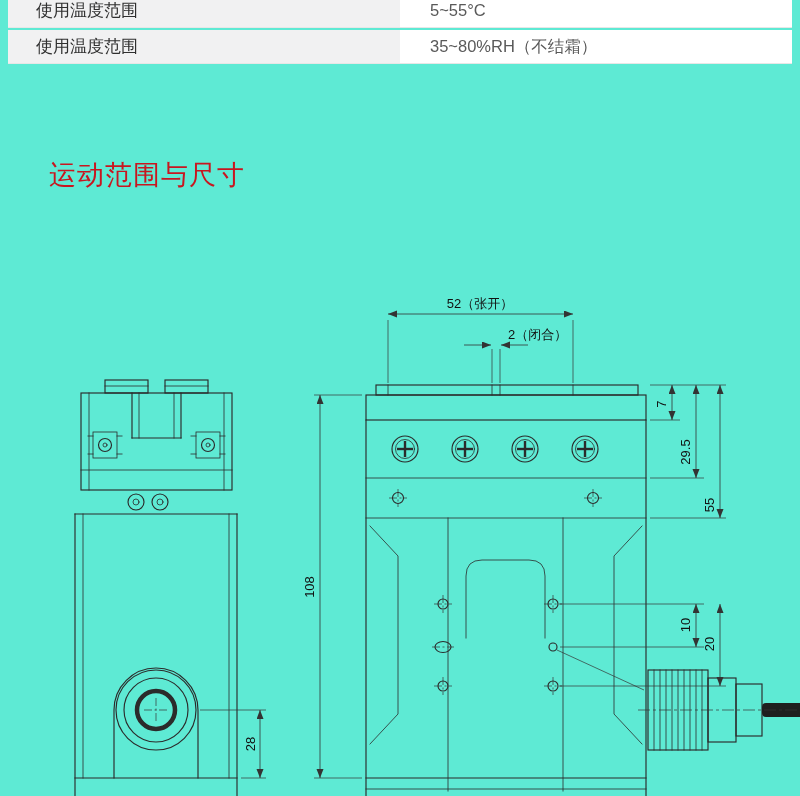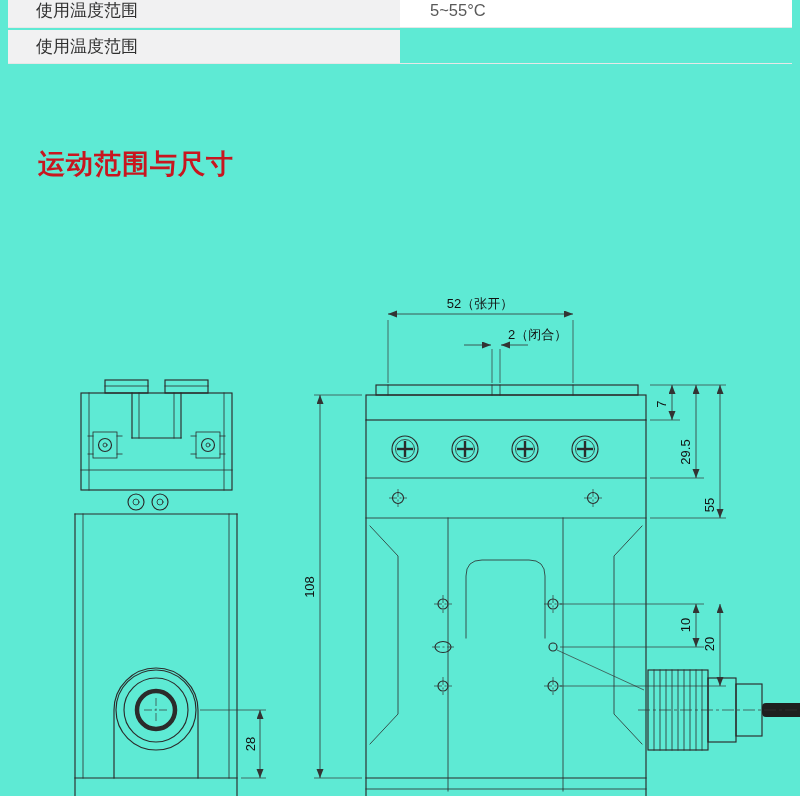--- a/index.html
+++ b/index.html
@@ -8,22 +8,22 @@
 
   
   .spec-table{position:absolute;top:-6px;left:8px;right:8px;}
   .spec-row{display:flex;align-items:stretch;border-bottom:1px solid #e7e7e7;margin-bottom:2px;}
   .spec-label{width:392px;background:#f1f1f2;display:flex;align-items:center;
               padding-left:28px;font-size:17px;color:#2f2f2f;height:33px;box-sizing:border-box;}
   .spec-value{flex:1;background:#ffffff;display:flex;align-items:center;
               padding-left:30px;font-size:16.5px;color:#595959;height:33px;box-sizing:border-box;}
 
   
-  .section-title{position:absolute;top:146px;left:38px;margin:0;
-                 font-size:27px;font-weight:bold;color:#c8161f;letter-spacing:1px;text-align:center;}
+  .section-title{position:absolute;top:146px;left:38px;margin:11px;
+                 font-size:27px;font-weight:normal;color:#c8161f;letter-spacing:1px;text-align:center;}
 
   
   .drawing{position:absolute;top:286px;left:8px;width:800px;height:510px;}
   svg .ol{fill:none;stroke:#2b2b2b;stroke-width:1.15;stroke-linecap:square;}
   svg .thin{stroke-width:0.8;}
   svg .dimline{fill:none;stroke:#333;stroke-width:0.8;}
   svg .extline{fill:none;stroke:#333;stroke-width:0.7;}
   svg .center{fill:none;stroke:#333;stroke-width:0.7;stroke-dasharray:12 3 3 3;}
   svg .hair{fill:none;stroke:#333;stroke-width:0.7;stroke-dasharray:8 2.5 2 2.5;}
   svg .cross{stroke:#2b2b2b;stroke-width:2.4;}
@@ -34,20 +34,21 @@
 
 <div class="page">
 
   <div class="spec-table">
     <div class="spec-row">
       <div class="spec-label">使用温度范围</div>
       <div class="spec-value">5~55°C</div>
     </div>
     <div class="spec-row">
       <div class="spec-label">使用温度范围</div>
+      <div class="spec-value">35~80%RH（不结霜）</div>
     </div>
   </div>
 
   <h2 class="section-title">运动范围与尺寸</h2>
 
   <div class="drawing">
     <svg width="800" height="510" viewBox="0 0 800 510">
       <defs>
         <marker id="arr" orient="auto-start-reverse" markerUnits="userSpaceOnUse" markerWidth="10" markerHeight="8" refX="9" refY="3.5">
           <path d="M0,0 L9,3.5 L0,7 Z" fill="#333"></path>

